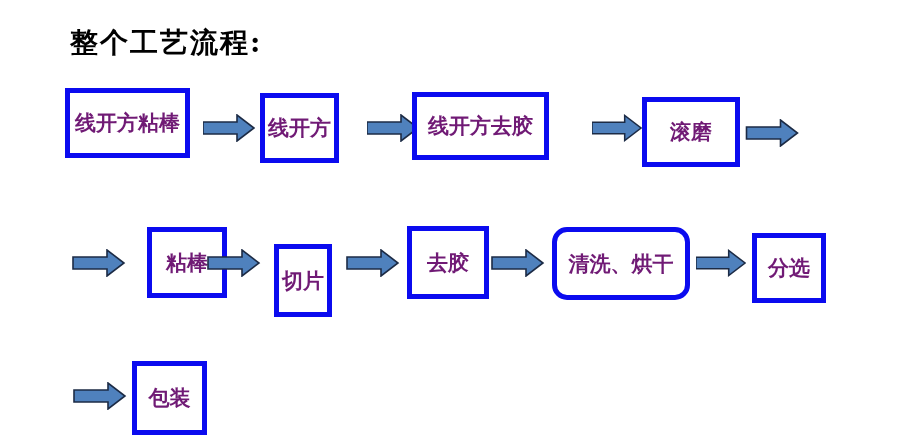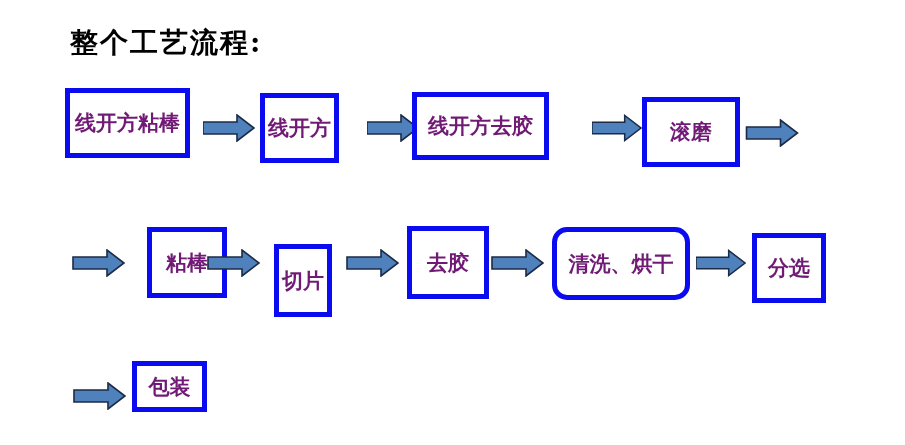--- a/index.html
+++ b/index.html
@@ -125,17 +125,17 @@
   </svg>
 
   <div class="box" style="left:752px; top:233px; width:74px; height:70px;">
     <span>分选</span>
   </div>
 
   <svg class="arrow" style="left:73px; top:382px;" width="54" height="28" viewBox="0 0 52 28">
     <polygon points="0,8 34,8 34,1 51,14 34,27 34,20 0,20"></polygon>
   </svg>
 
-  <div class="box" style="left:132px; top:361px; width:75px; height:51px;font-family:Liberation Mono, monospace;">
+  <div class="box" style="left:132px; top:361px; width:75px; height:74px;font-family:Liberation Mono, monospace;">
     <span>包装</span>
   </div>
 
 </div>
 
 </body></html>

